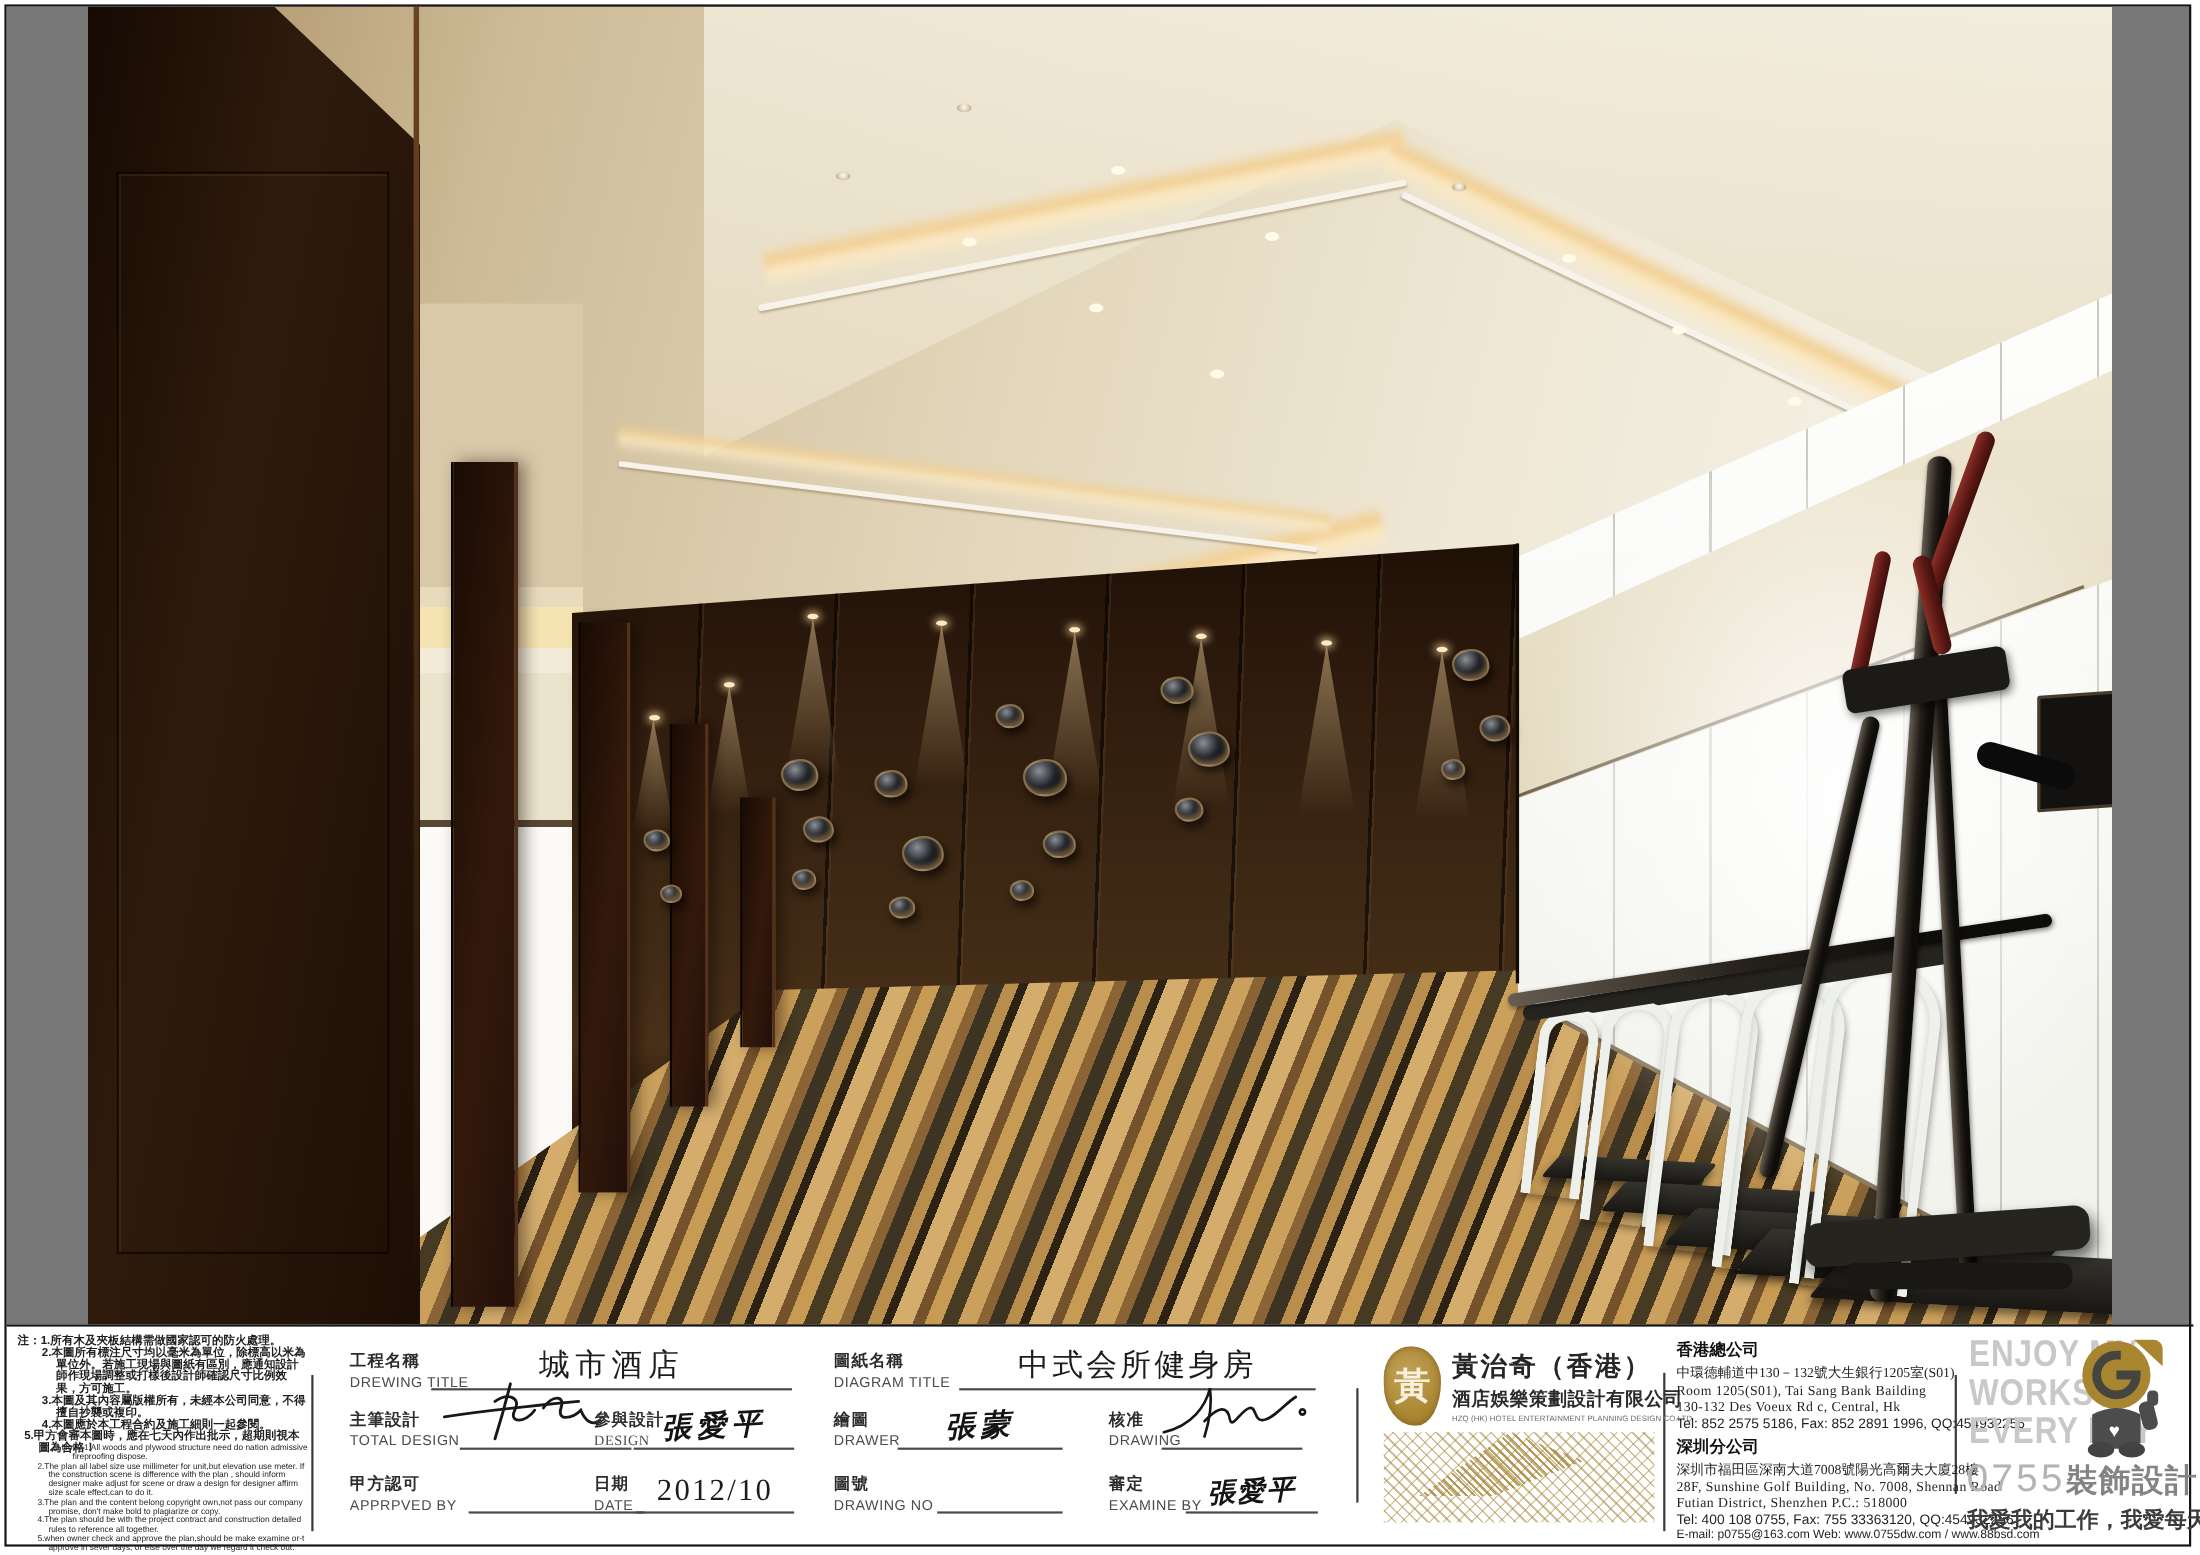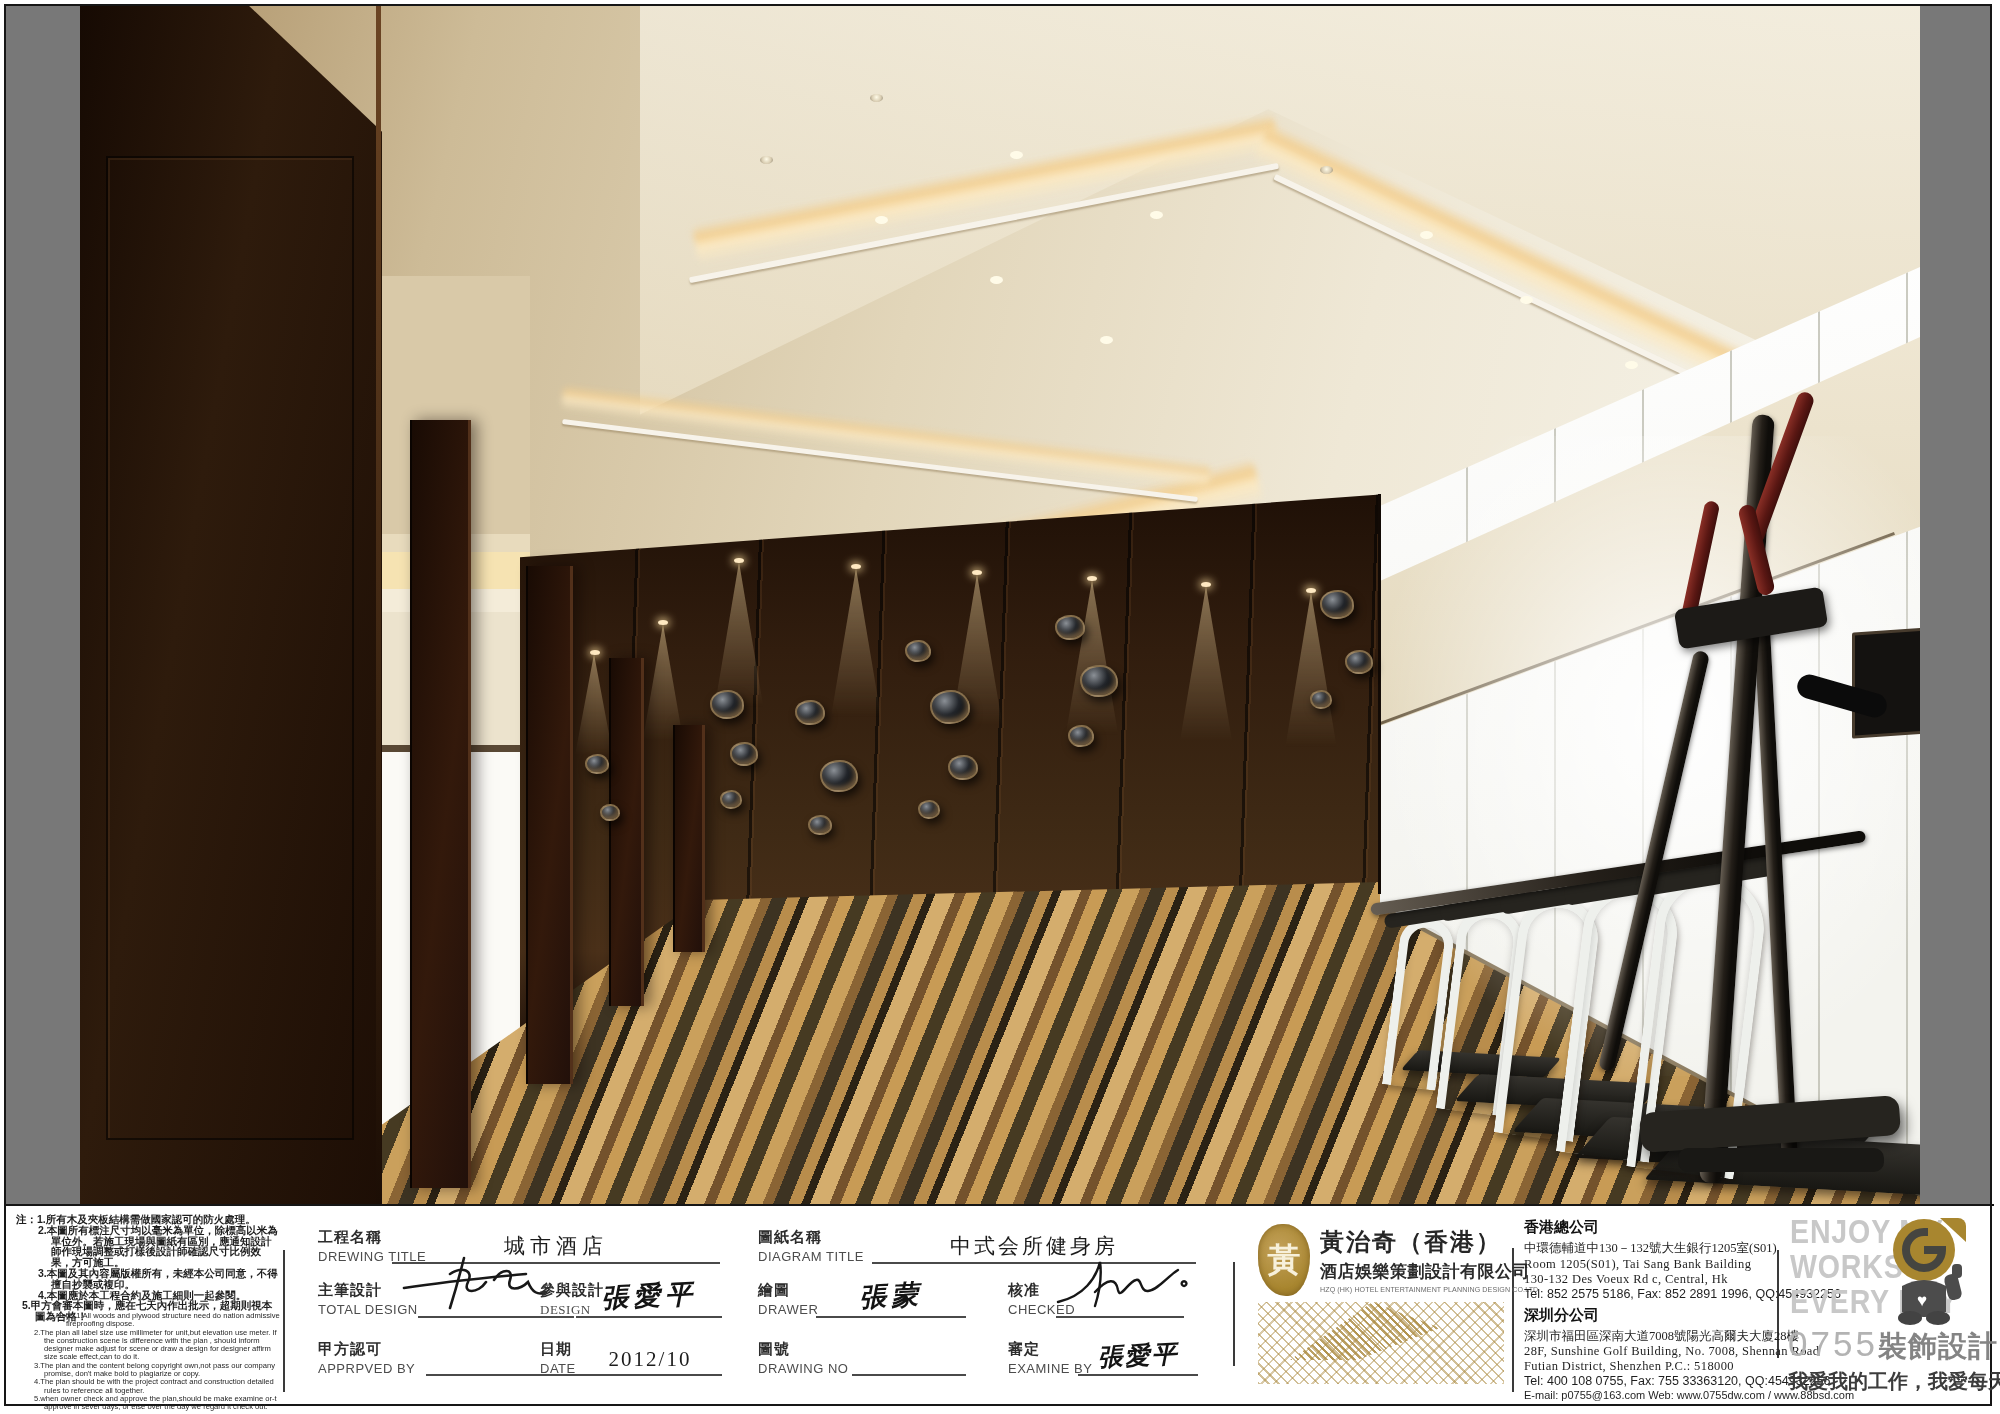--- a/index.html
+++ b/index.html
@@ -77,21 +77,21 @@
   .notes-cn{position:absolute;left:16px;top:1214px;width:262px;font-size:10.5px;line-height:10.8px;
      font-weight:bold;color:#1e1e1e;}
   .notes-cn div{padding-left:13px;text-indent:-13px;}
   .notes-en{position:absolute;left:16px;top:1312px;width:264px;font-size:7.6px;line-height:8.3px;color:#262626;}
   .notes-en div{padding-left:10px;text-indent:-10px;margin-left:40px;}
   .lab{position:absolute;}
   .lab .cn{display:block;font-size:15px;font-weight:bold;letter-spacing:1px;color:#2d2d2d;}
   .lab .en{display:block;font-size:13px;letter-spacing:.5px;color:#4c4c4c;margin-top:2px;}
   .uline{position:absolute;border-bottom:2px solid #4a4a4a;height:26px;}
   .uline .val{position:absolute;left:0;right:0;bottom:2px;text-align:center;}
-  .val-serif{font-family:"Liberation Serif",serif;font-size:21px;letter-spacing:5px;color:#1c1c1c;}
+  .val-serif{font-family:"Liberation Serif",serif;font-size:28px;letter-spacing:5px;color:#1c1c1c;}
   .sig-cn{font-family:"DejaVu Serif",serif;font-style:italic;font-weight:bold;font-size:27px;color:#141414;
      letter-spacing:5px;transform:rotate(-3deg);display:inline-block;}
   .sigsvg{position:absolute;}
   
   .seal{position:absolute;left:1258px;top:1224px;width:52px;height:72px;color:#f7f0da;
      background:radial-gradient(circle at 40% 35%,#c2a059,#a8862f 70%,#937428);
      border-radius:48% 52% 44% 56%/40% 46% 58% 54%;display:flex;align-items:center;justify-content:center;
      font-family:"DejaVu Serif",serif;font-weight:bold;font-size:33px;box-shadow:inset 0 0 6px rgba(120,90,30,.8);}
   .coname{position:absolute;left:1320px;top:1226px;width:186px;font-weight:bold;color:#262626;
      font-size:24px;letter-spacing:2px;white-space:nowrap;}
@@ -292,21 +292,21 @@
   <div class="lab" style="left:758px;top:1281px;">
     <span class="cn">繪圖</span>
     <span class="en">DRAWER</span>
   </div>
   <div class="uline" style="left:816px;top:1268px;width:150px;height:48px;">
     <span class="val sig-cn">張蒙</span>
   </div>
 
   <div class="lab" style="left:1008px;top:1281px;">
     <span class="cn">核准</span>
-    <span class="en">CHECKED</span>
+    <span class="en">DRAWING</span>
   </div>
   <div class="uline" style="left:1056px;top:1290px;width:128px;"></div>
   <svg class="sigsvg" style="left:1052px;top:1256px;" width="150" height="58" viewBox="0 0 150 58">
     <g fill="none" stroke="#161616" stroke-width="2.4" stroke-linecap="round">
       <path d="M6,46 C32,40 44,22 48,6 C50,20 48,34 43,50"></path>
       <path d="M43,36 C56,22 64,22 66,34 C68,44 76,26 84,24 C90,22 88,36 96,35 C106,34 116,20 126,14"></path>
       <path d="M132,30 a2.4,2.4 0 1,1 .1,0"></path>
     </g>
   </svg>
 

